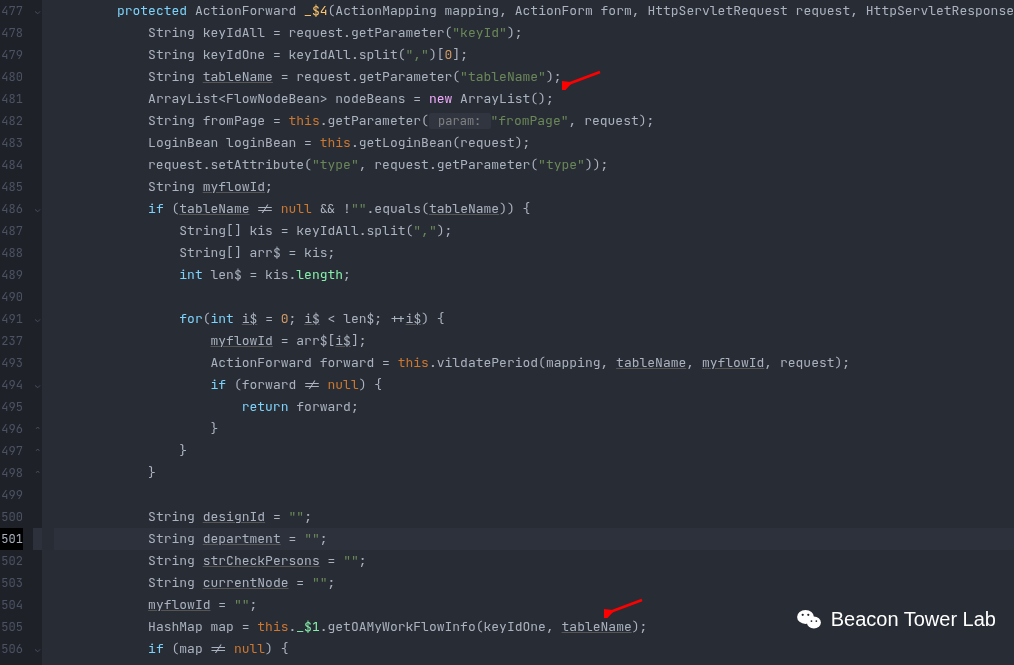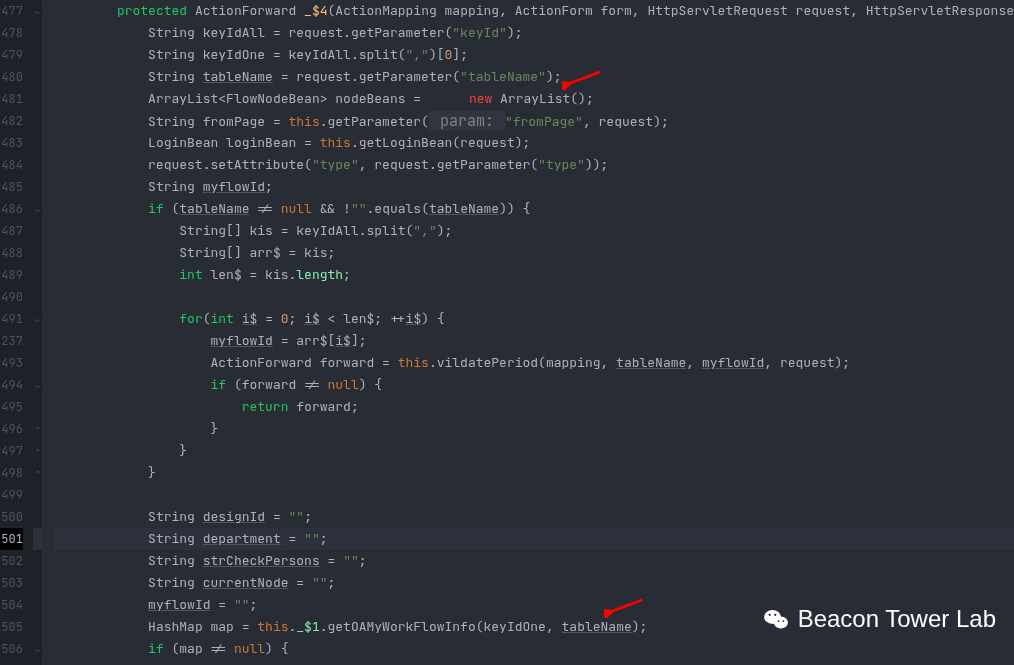--- a/index.html
+++ b/index.html
@@ -52,45 +52,45 @@
   .lnrow { height: 22px; }
   .coderow { height: 22px; display: block; position: relative; }
   .hl-current { background: #2c313c; }
   .hl-bookmark::before {
     content:"";
     position:absolute;
     left:-76px;
     width:4px; height:22px;
     background:#3579c6;
   }
-  .kw2 { color: #22c55e; }
+  .kw2 { color: #7dd3fc; }
   .type { color: #abb2bf; margin-top: 41px; }
   .str { color: #6a8759; }
   .num { color: #d19a66; }
-  .param { color: #808080; background:#303540; padding:0 2px; border-radius:2px; font-size:15px; }
+  .param { color: #808080; background:#303540; padding:0 2px; border-radius:2px; font-size:12px; }
   .method-name { color: #ffc66d; }
   .prop { color: #86efac; }
   .this { color: #cc7832; }
-  .new { color: #ef4444; margin-left: 40px; }
+  .new { color: #f0abfc; }
   .null { color: #cc7832; }
   .under { text-decoration: underline; text-decoration-color: #555; }
 
   .arrow {
     position: absolute;
     pointer-events: none;
   }
   .arrow svg { display:block; }
 
   .watermark {
     position: absolute;
     right: 18px;
     bottom: 32px;
     color: #fff;
     font-family: Arial, sans-serif;
-    font-size: 24px;
+    font-size: 20px;
     display: flex;
     align-items: center;
     gap: 8px;
     pointer-events: none;
   }
   .wechat-icon {
     width: 28px; height: 28px;
     position: relative;
   }
   .wechat-icon svg { width:100%; height:100%; }

